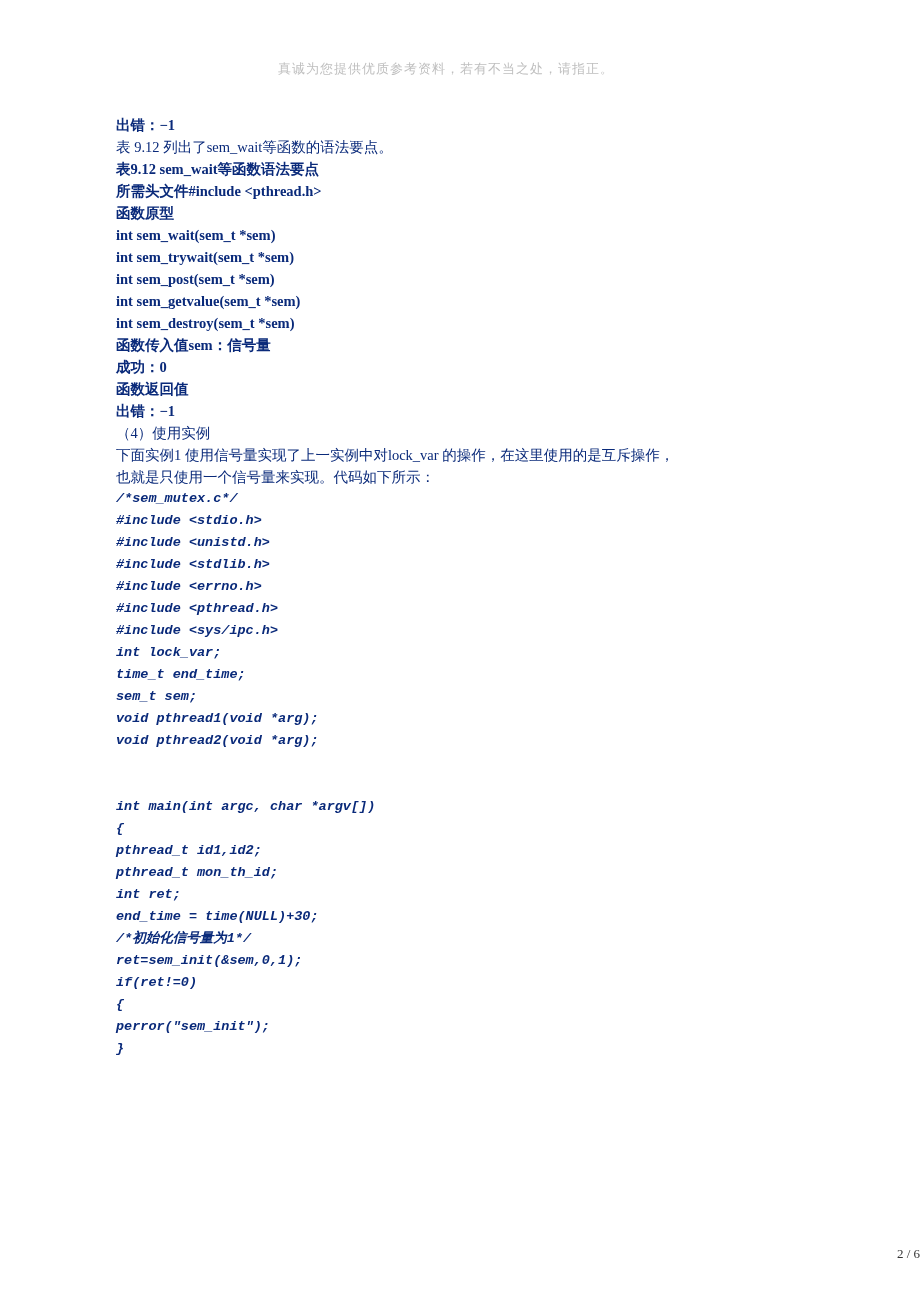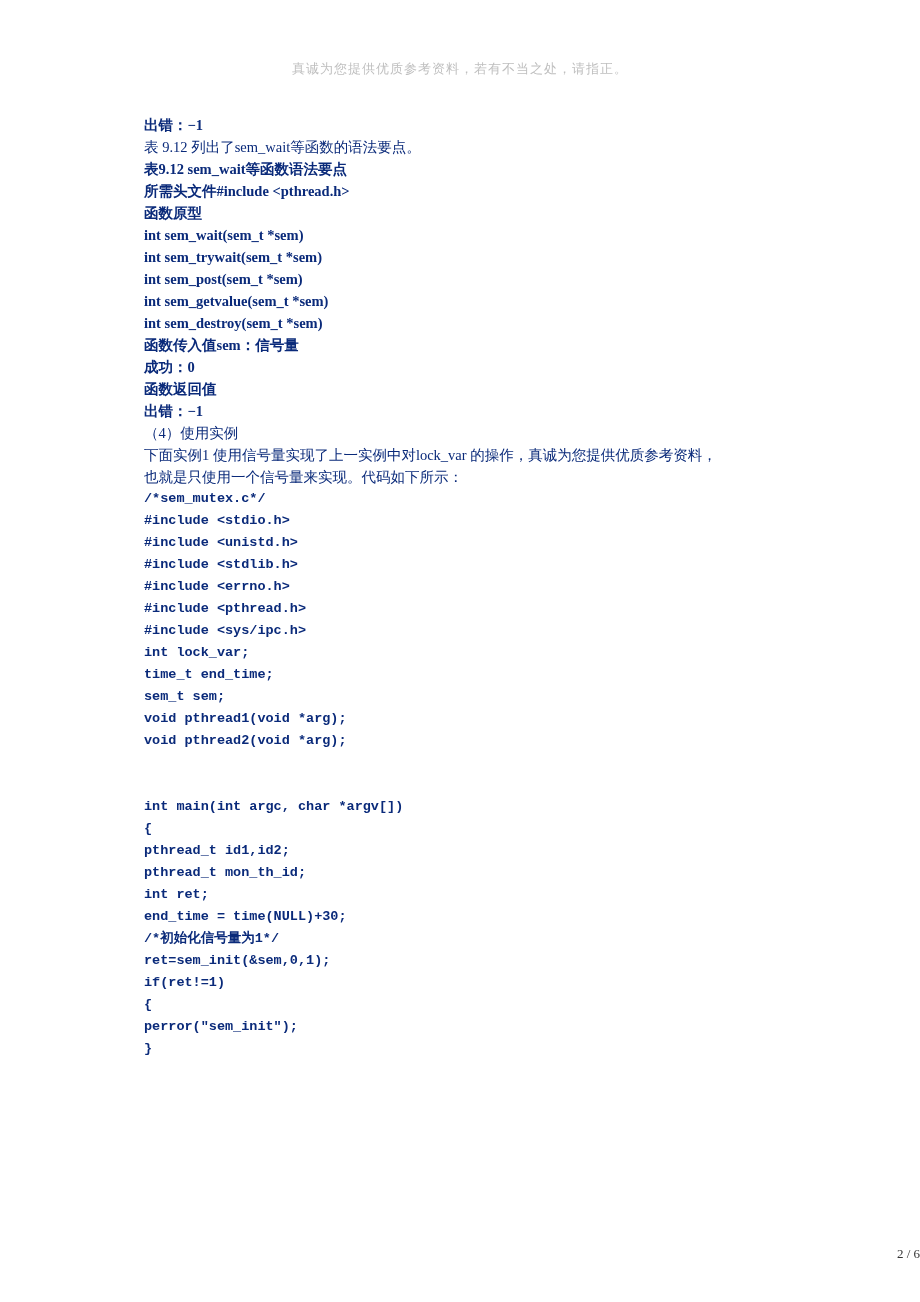--- a/index.html
+++ b/index.html
@@ -5,21 +5,21 @@
   body {
     margin: 0;
     padding: 0;
     background: #ffffff;
     font-family: "SimSun", "宋体", serif;
   }
   .page {
     width: 920px;
     height: 1302px;
     box-sizing: border-box;
-    padding: 60px 120px 40px 120px;
+    padding: 60px 120px 40px 92px;
     position: relative;
     background: #ffffff;
   }
   .header-note {
     text-align: center;
     font-size: 13px;
     color: #bfbfbf;
     letter-spacing: 1px;
     margin-bottom: 36px;
     font-family: "SimSun", "宋体", serif;
@@ -33,20 +33,21 @@
     margin-left: 24px;
   }
   .line.bold {
     font-weight: bold;
   }
   .line.code {
     font-family: "Courier New", monospace;
     font-weight: bold;
     font-size: 13.5px;
     line-height: 22px;
+    font-style: italic;
   }
   .footer {
     position: absolute;
     bottom: 40px;
     left: 0;
     right: 0;
     text-align: right;
     font-size: 13px;
     color: #333333;
     font-family: "Times New Roman", serif;
@@ -72,21 +73,21 @@
       <div class="line bold">int sem_wait(sem_t *sem)</div>
       <div class="line bold">int sem_trywait(sem_t *sem)</div>
       <div class="line bold">int sem_post(sem_t *sem)</div>
       <div class="line bold">int sem_getvalue(sem_t *sem)</div>
       <div class="line bold">int sem_destroy(sem_t *sem)</div>
       <div class="line bold">函数传入值sem：信号量</div>
       <div class="line bold">成功：0</div>
       <div class="line bold">函数返回值</div>
       <div class="line bold">出错：−1</div>
       <div class="line">（4）使用实例</div>
-      <div class="line">下面实例1 使用信号量实现了上一实例中对lock_var 的操作，真诚为您提供优质参考资料，</div>
+      <div class="line">下面实例1 使用信号量实现了上一实例中对lock_var 的操作，在这里使用的是互斥操作，</div>
       <div class="line">也就是只使用一个信号量来实现。代码如下所示：</div>
       <div class="line code">/*sem_mutex.c*/</div>
       <div class="line code">#include &lt;stdio.h&gt;</div>
       <div class="line code">#include &lt;unistd.h&gt;</div>
       <div class="line code">#include &lt;stdlib.h&gt;</div>
       <div class="line code">#include &lt;errno.h&gt;</div>
       <div class="line code">#include &lt;pthread.h&gt;</div>
       <div class="line code">#include &lt;sys/ipc.h&gt;</div>
       <div class="line code">int lock_var;</div>
       <div class="line code">time_t end_time;</div>
@@ -96,19 +97,19 @@
       <div class="spacer"></div>
       <div class="spacer"></div>
       <div class="line code">int main(int argc, char *argv[])</div>
       <div class="line code">{</div>
       <div class="line code">pthread_t id1,id2;</div>
       <div class="line code">pthread_t mon_th_id;</div>
       <div class="line code">int ret;</div>
       <div class="line code">end_time = time(NULL)+30;</div>
       <div class="line code">/*初始化信号量为1*/</div>
       <div class="line code">ret=sem_init(&amp;sem,0,1);</div>
-      <div class="line code">if(ret!=1)</div>
+      <div class="line code">if(ret!=0)</div>
       <div class="line code">{</div>
       <div class="line code">perror("sem_init");</div>
       <div class="line code">}</div>
     </div>
   <div class="footer">2 / 6</div>
 </div>
 
 </body></html>

